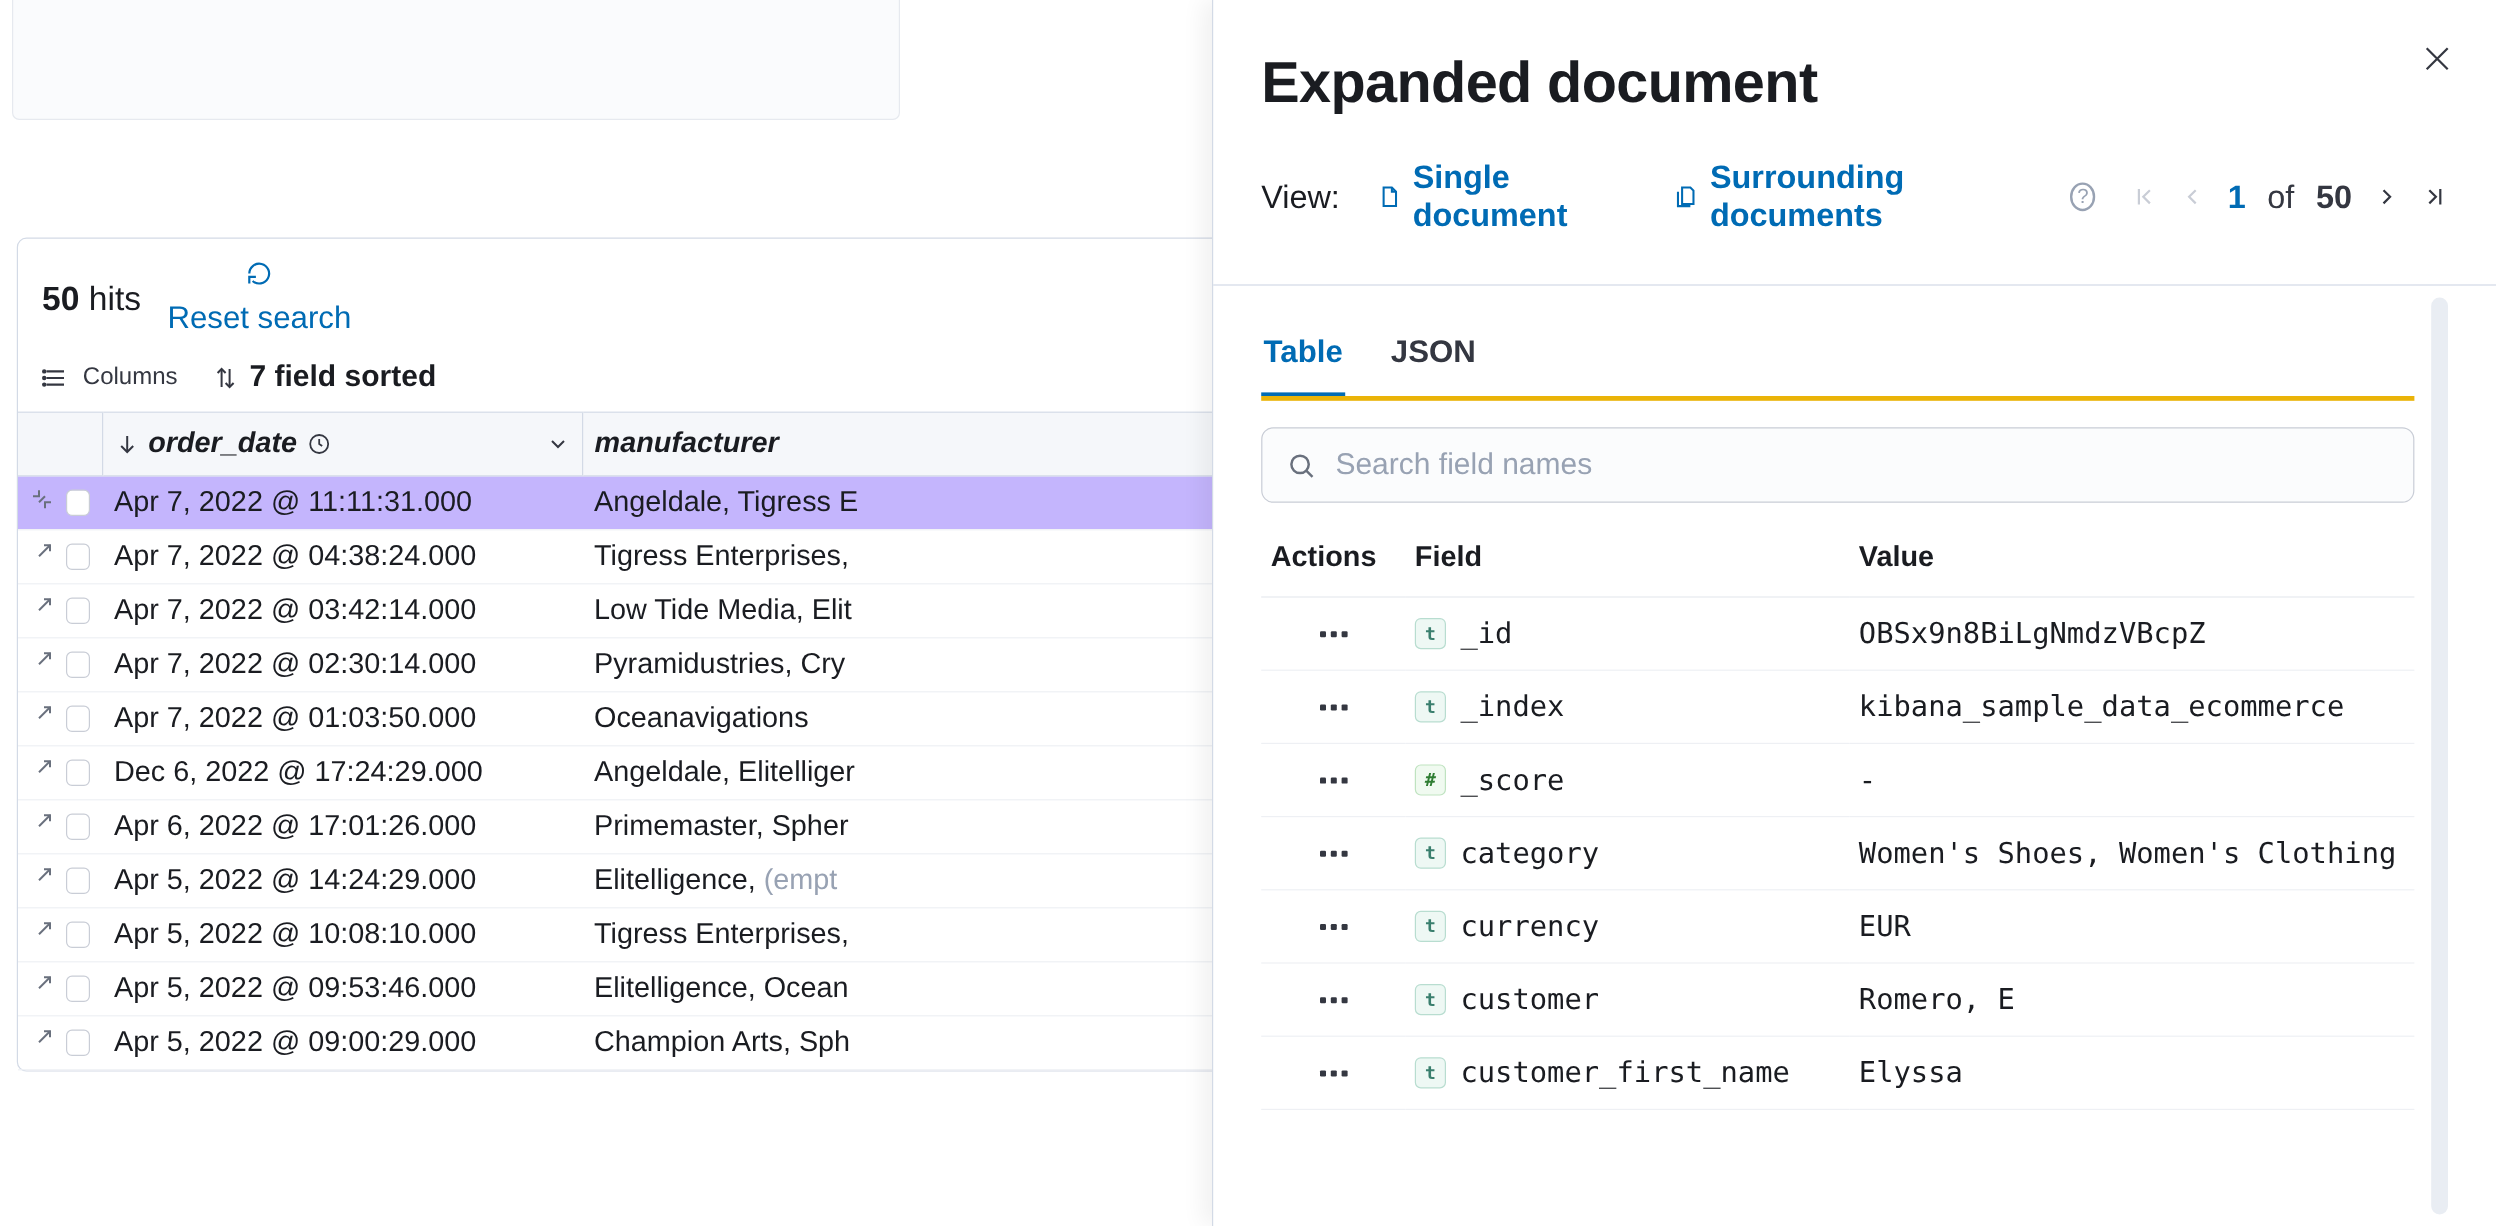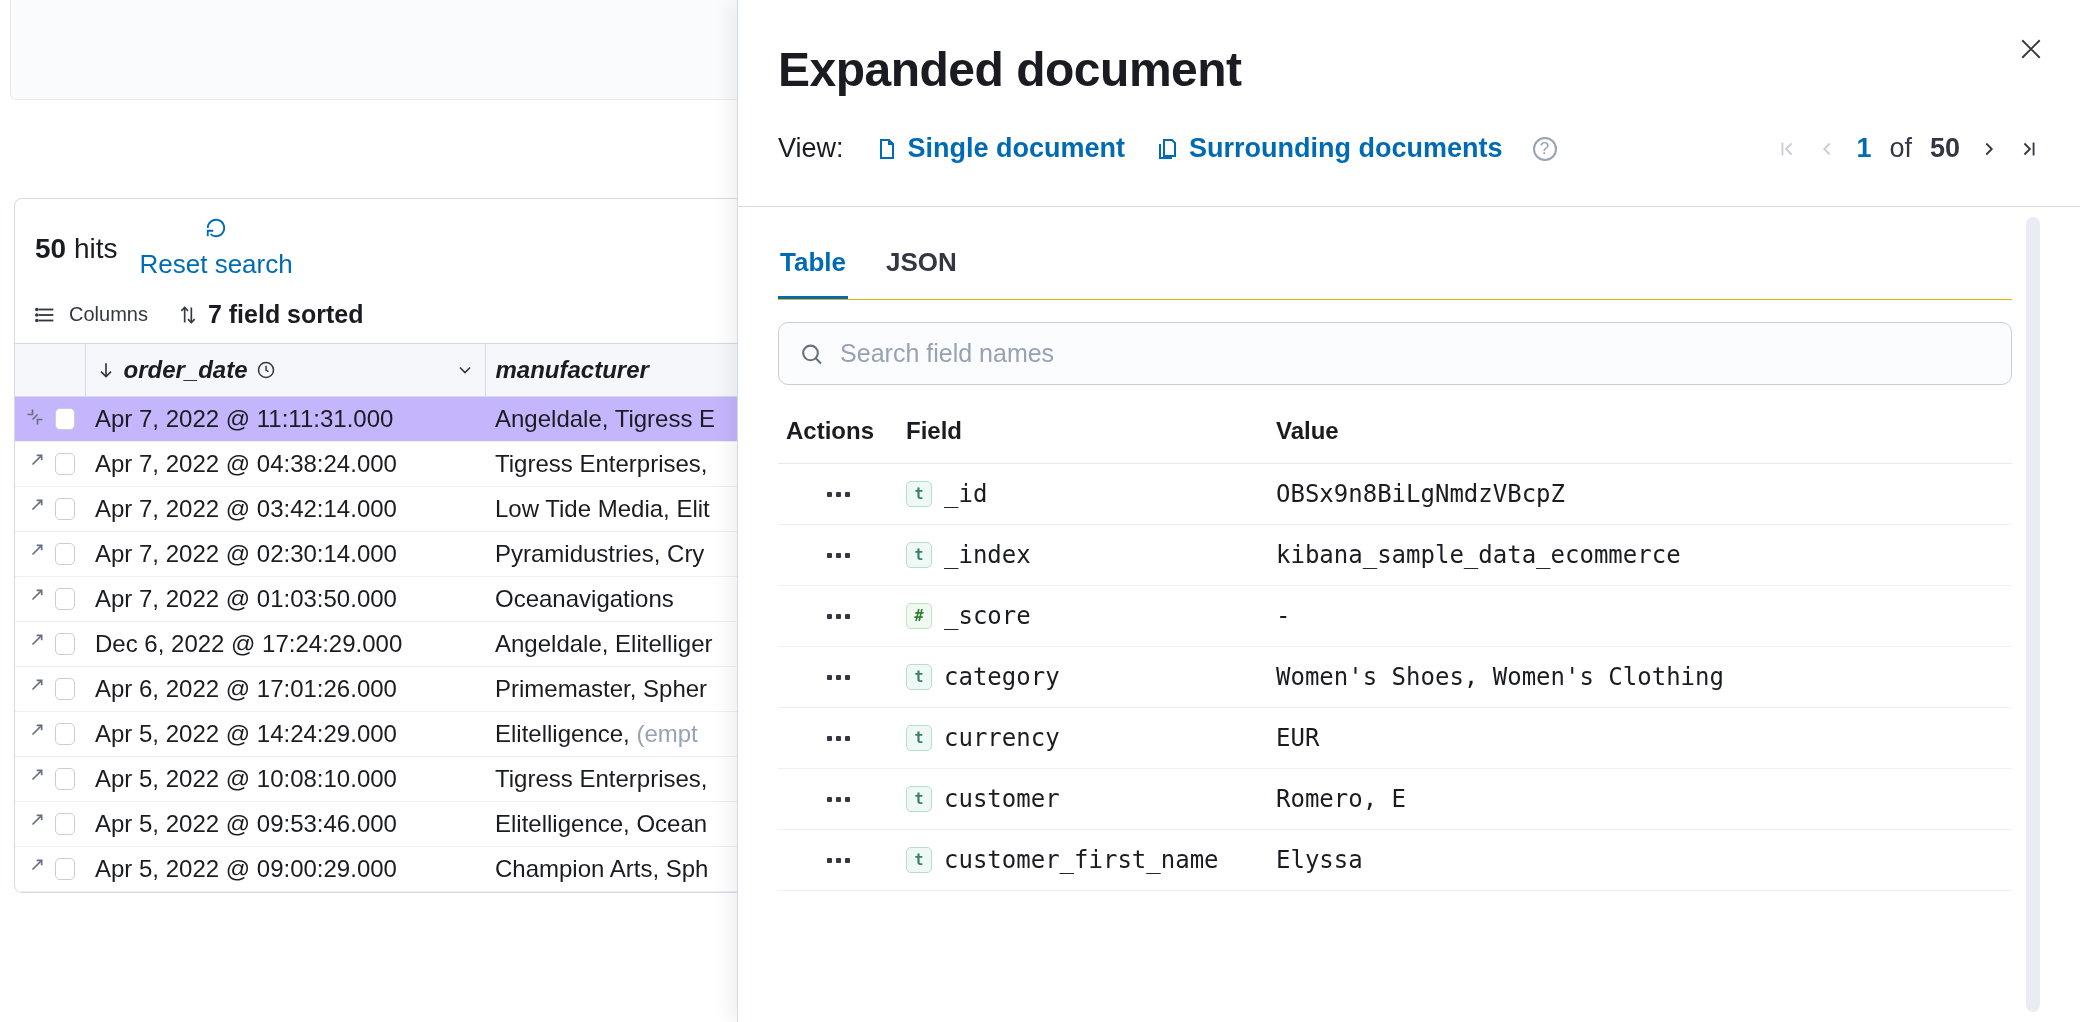--- a/index.html
+++ b/index.html
@@ -88,21 +88,21 @@
     width: 22px; height: 22px; border: 1.5px solid #c9cdd6; border-radius: 5px;
     background: #fff;
   }
   .row-ctrl svg { width: 20px; height: 20px; color: #69707d; }
   .mfr-empty { color: #98a2b3; }
 
   
   .flyout {
     position: absolute;
     top: 0; right: 0; bottom: 0;
-    width: 1343px;
+    width: 1070px;
     background: #fff;
     border-left: 1px solid #d3dae6;
     box-shadow: -8px 0 18px rgba(0,0,0,0.06);
     display: flex; flex-direction: column;
   }
   .fly-close {
     position: absolute; top: 34px; right: 34px;
     width: 30px; height: 30px; color: #343741;
   }
   .fly-head {
@@ -129,21 +129,21 @@
 
   .fly-divider { border-top:1px solid #d3dae6; margin-top: 42px; }
 
   .fly-body { padding: 0 40px 0 40px; flex:1; display:flex; }
   .fly-body-inner { flex:1; }
   .fly-scrollbar {
     width: 14px; background:#e9edf3; border-radius:7px; margin-left:14px;
     margin-top: 10px; margin-bottom: 10px;
   }
 
-  .tabs { display:flex; gap: 36px; margin-top: 40px; border-bottom:1px solid #eab308; }
+  .tabs { display:flex; gap: 36px; margin-top: 40px; border-bottom:4px solid #eab308; }
   .tab {
     padding: 0 2px 18px 2px; font-size: 26px; font-weight:700; color:#343741;
     border-bottom: 3px solid transparent;
   }
   .tab.active { color:#006bb4; border-bottom-color:#006bb4; }
 
   .search-box {
     margin-top: 22px;
     display:flex; align-items:center; gap:16px;
     border:1px solid #c9cdd6; border-radius:10px;

